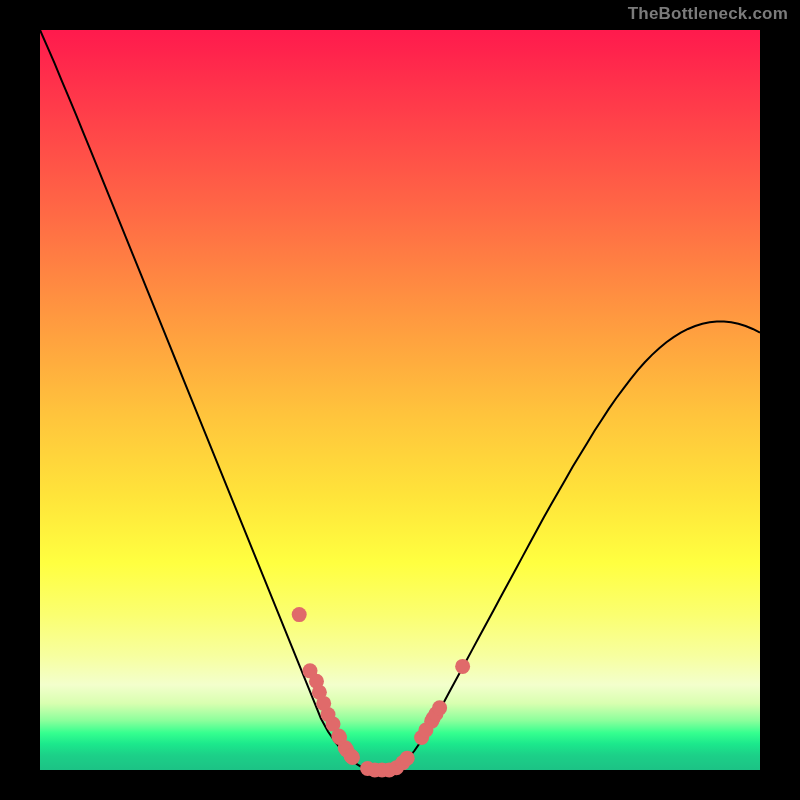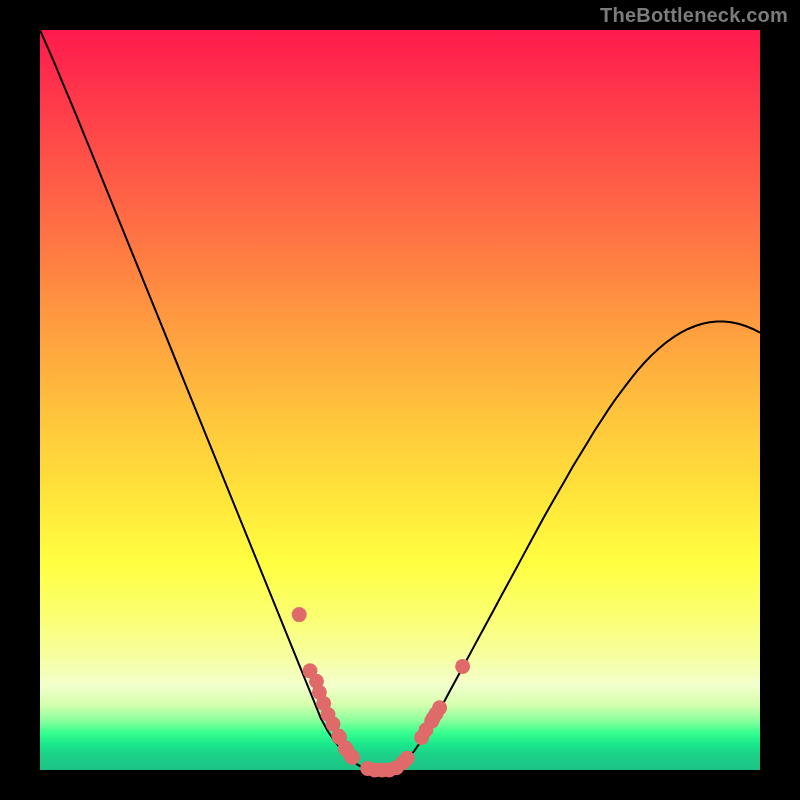--- a/index.html
+++ b/index.html
@@ -48,21 +48,21 @@
     top: 0;
     width: 720px;
     height: 740px;
     overflow: visible;
   }
   .watermark {
     position: absolute;
     top: 4px;
     right: 12px;
     font-family: Arial, Helvetica, sans-serif;
-    font-size: 20px;
+    font-size: 17px;
     font-weight: 600;
     color: #7b7b7b;
     letter-spacing: 0.2px;
   }
 </style>
 </head>
 <body>
 
 <div class="canvas">
   <div class="watermark">TheBottleneck.com</div>

